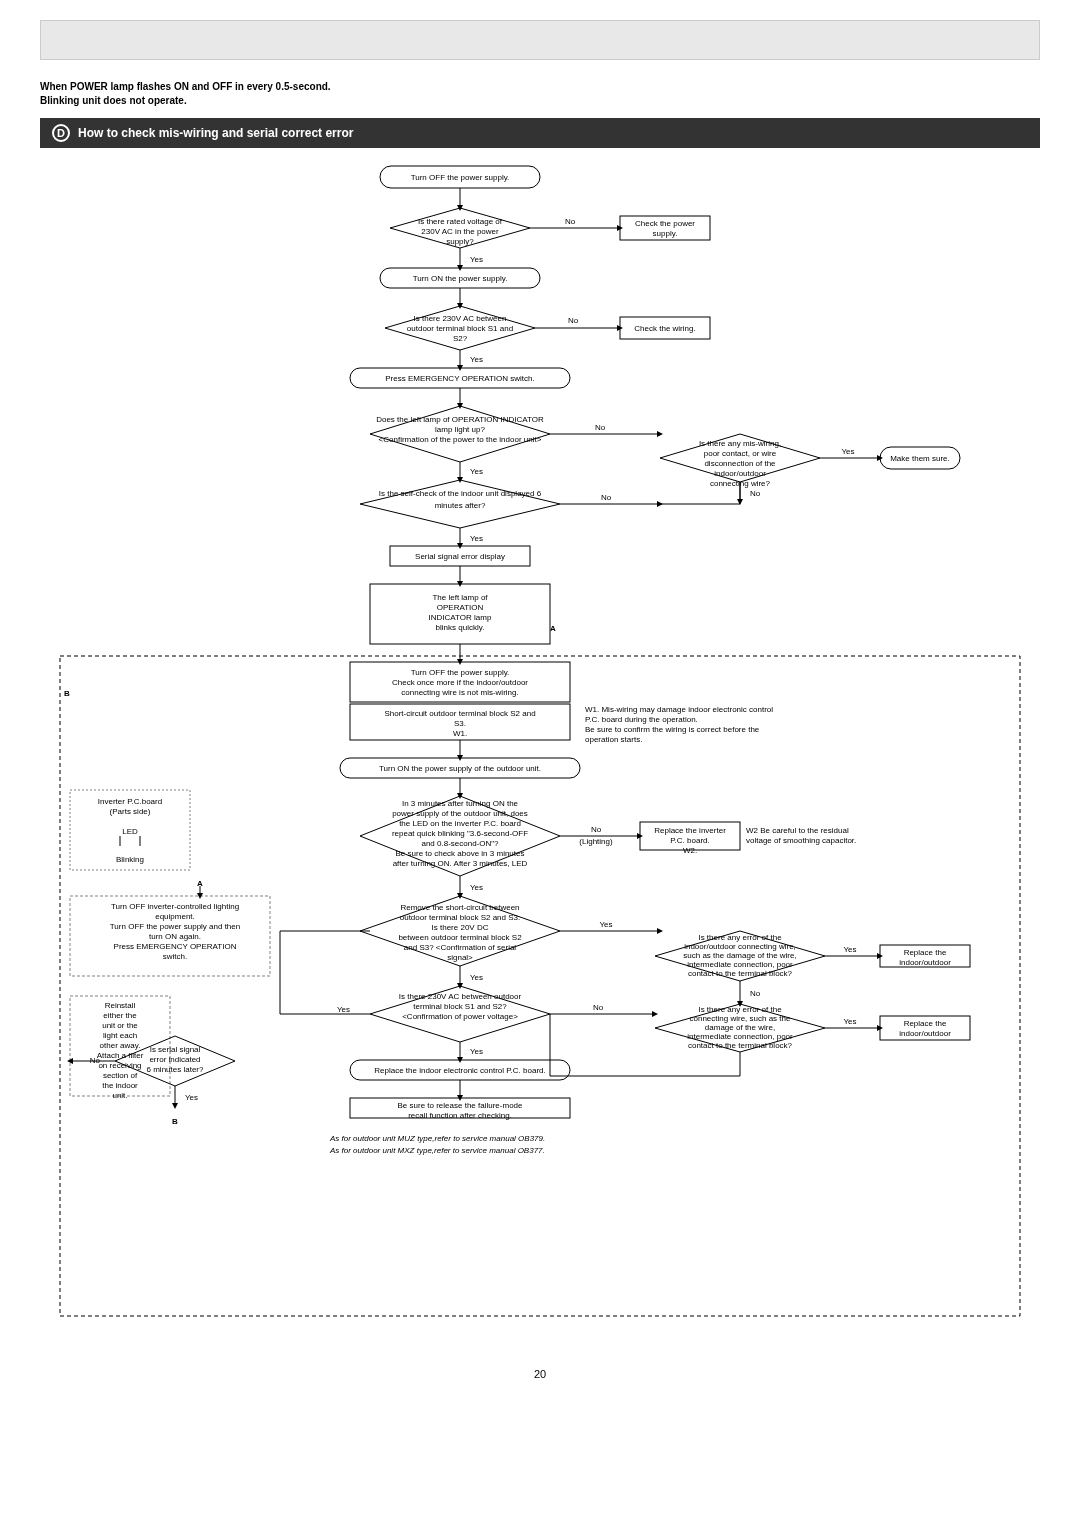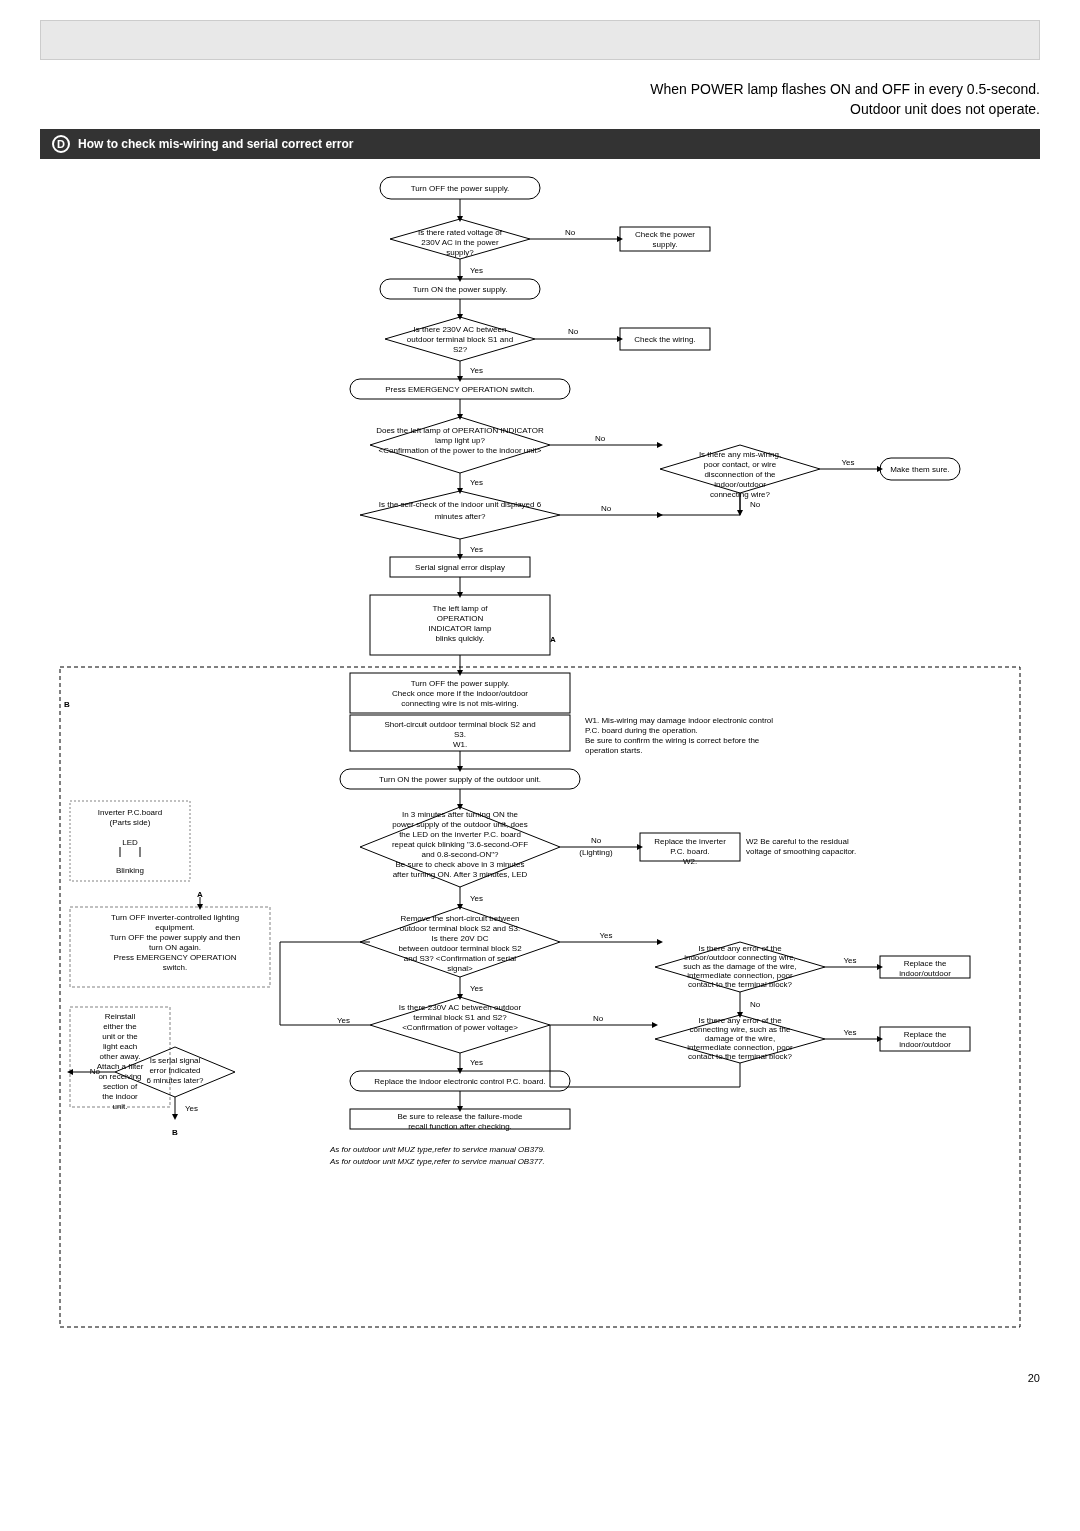--- a/index.html
+++ b/index.html
@@ -40,55 +40,54 @@
       align-items: center;
       justify-content: center;
       width: 18px;
       height: 18px;
       border-radius: 50%;
       border: 2px solid #fff;
       font-size: 11px;
       font-weight: bold;
     }
     .intro-text {
-      font-size: 14px;
-      font-weight: normal;
+      font-size: 10px;
+      font-weight: bold;
       margin-bottom: 10px;
       line-height: 1.4;
-      text-align: right;
     }
     .flowchart-container {
       position: relative;
       width: 100%;
       min-height: 1200px;
     }
     svg.flowchart {
       width: 100%;
       height: 1200px;
     }
     text {
       font-family: Arial, sans-serif;
       font-size: 8px;
       fill: #000;
     }
     .page-num {
-      text-align: right;
+      text-align: center;
       font-size: 11px;
-      margin-top: 3px;
+      margin-top: 10px;
     }
   </style>
 </head>
 <body>
 
 <div class="page">
   <div class="top-bar"></div>
 
   <div class="intro-text">
     <span>When POWER lamp flashes ON and OFF in every 0.5-second.</span><br>
-    <span>Outdoor unit does not operate.</span>
+    <span>Blinking unit does not operate.</span>
   </div>
 
   <div class="section-header">
     <span class="circle-d">D</span>
     <span>How to check mis-wiring and serial correct error</span>
   </div>
 
   <div class="flowchart-container">
     <svg class="flowchart" viewBox="0 0 1000 1200" xmlns="http://www.w3.org/2000/svg">
 

